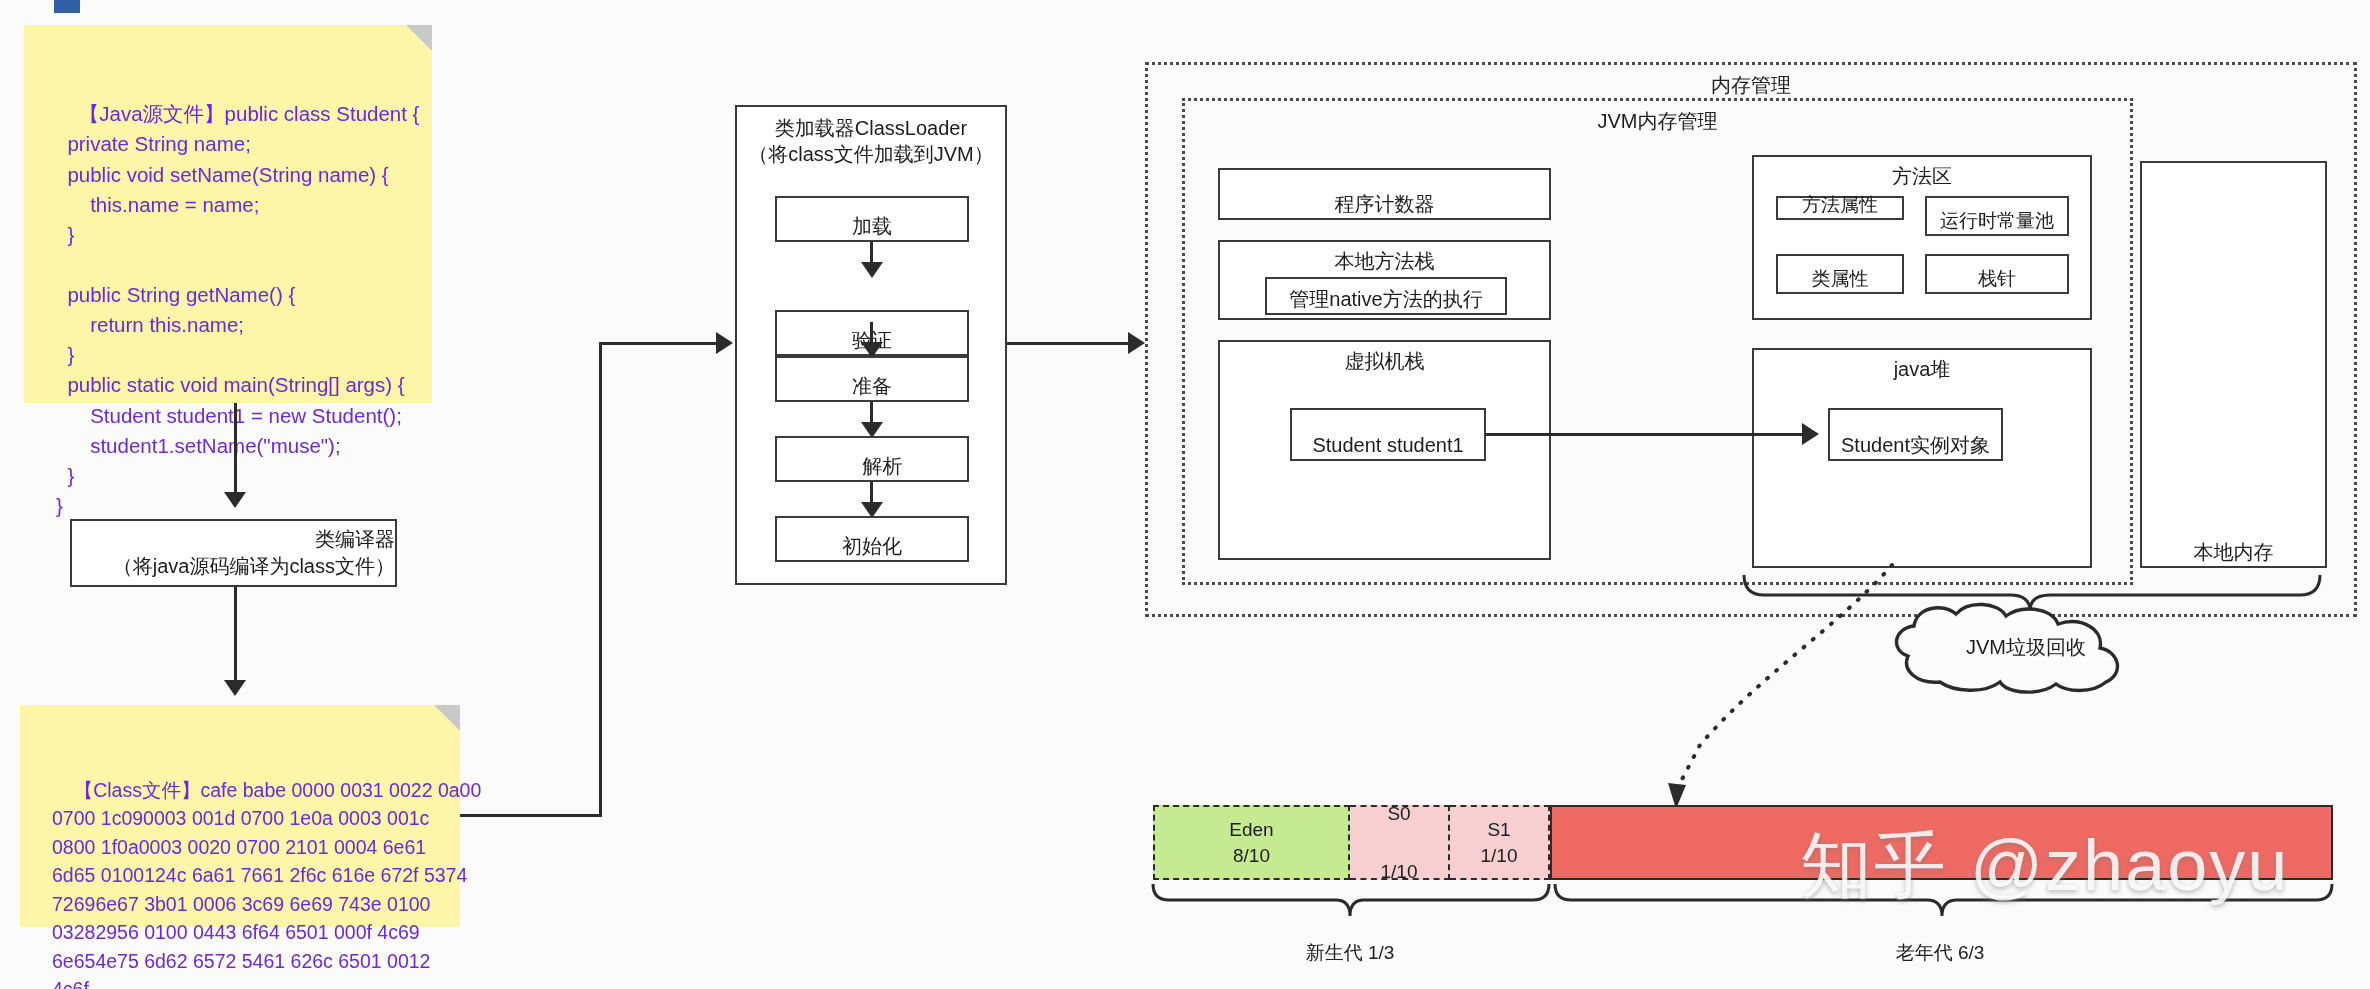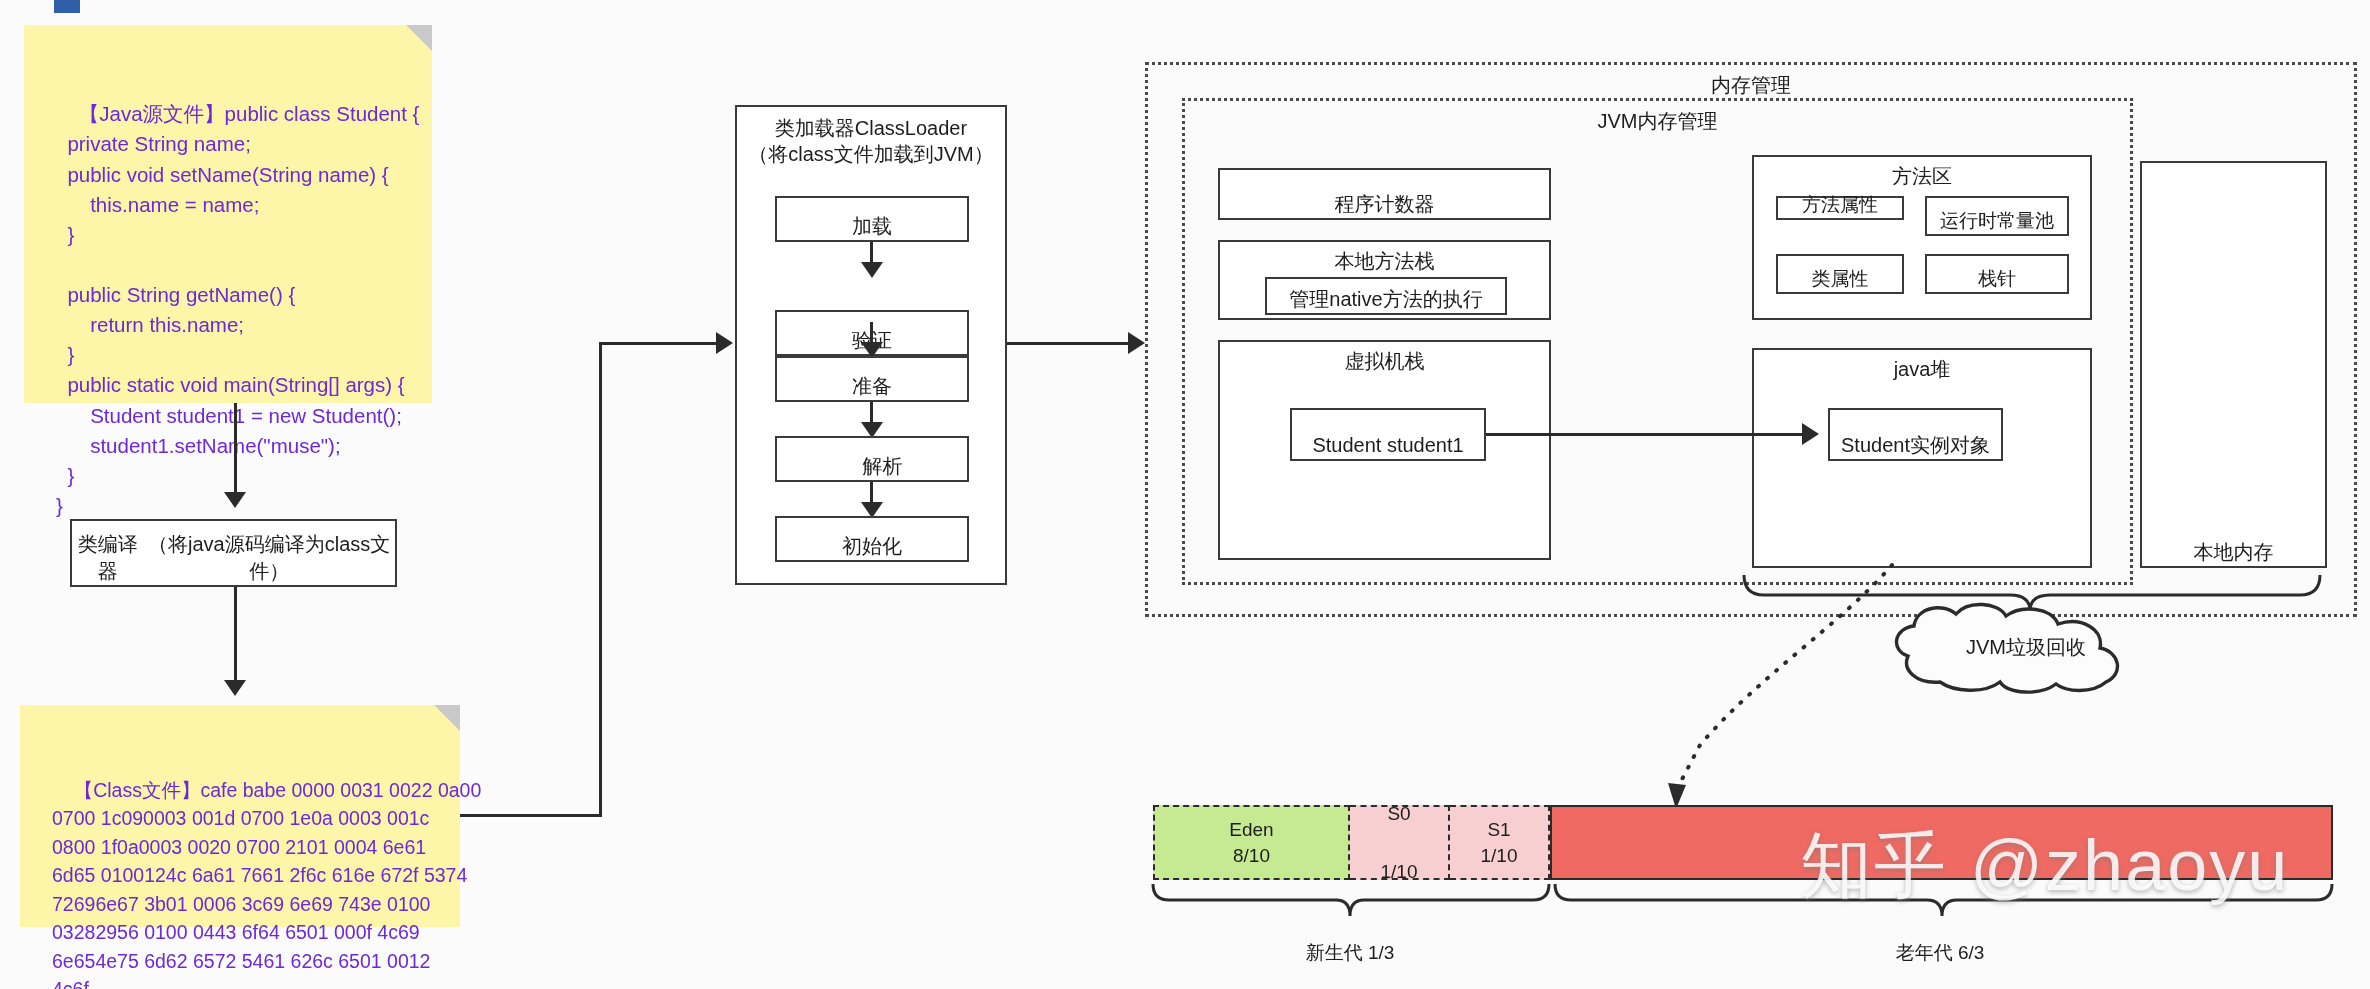--- a/index.html
+++ b/index.html
@@ -105,21 +105,21 @@
   public static void main(String[] args) {
       Student student1 = new Student();
       student1.setName("muse");
   }
 }</span>
   </div>
 
   <div class="line vline" style="left:234px;top:403px;height:92px;"></div>
   <div class="arrow-d" style="left:224px;top:492px;"></div>
 
-  <div class="box" style="left:70px;top:519px;width:327px;height:68px;flex-direction:row;">
+  <div class="box" style="left:70px;top:519px;width:327px;height:68px;flex-direction:column;">
     <span>类编译器</span>
     <span>（将java源码编译为class文件）</span>
   </div>
 
   <div class="line vline" style="left:234px;top:587px;height:96px;"></div>
   <div class="arrow-d" style="left:224px;top:680px;"></div>
 
   <div class="note" style="left:20px;top:705px;width:440px;height:222px;font-size:19.5px;line-height:1.46;">
     <span class="fold"></span>
     <span>【Class文件】cafe babe 0000 0031 0022 0a00

